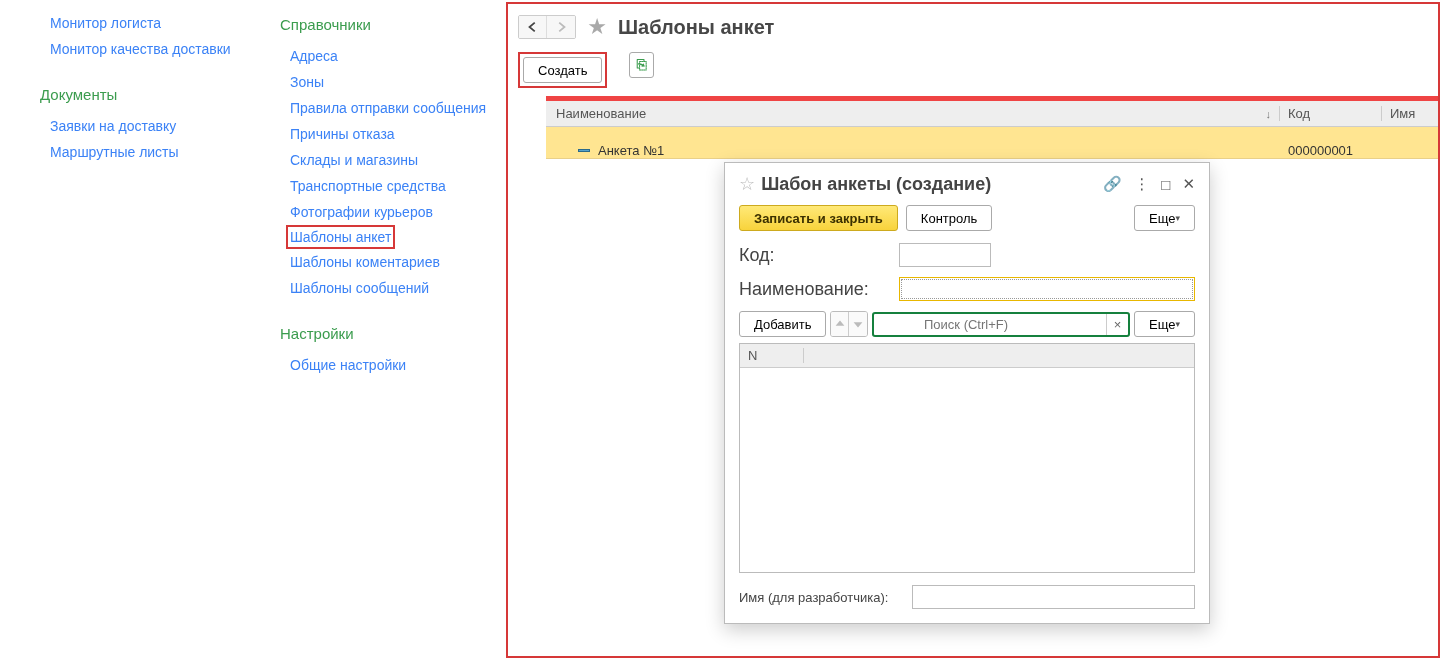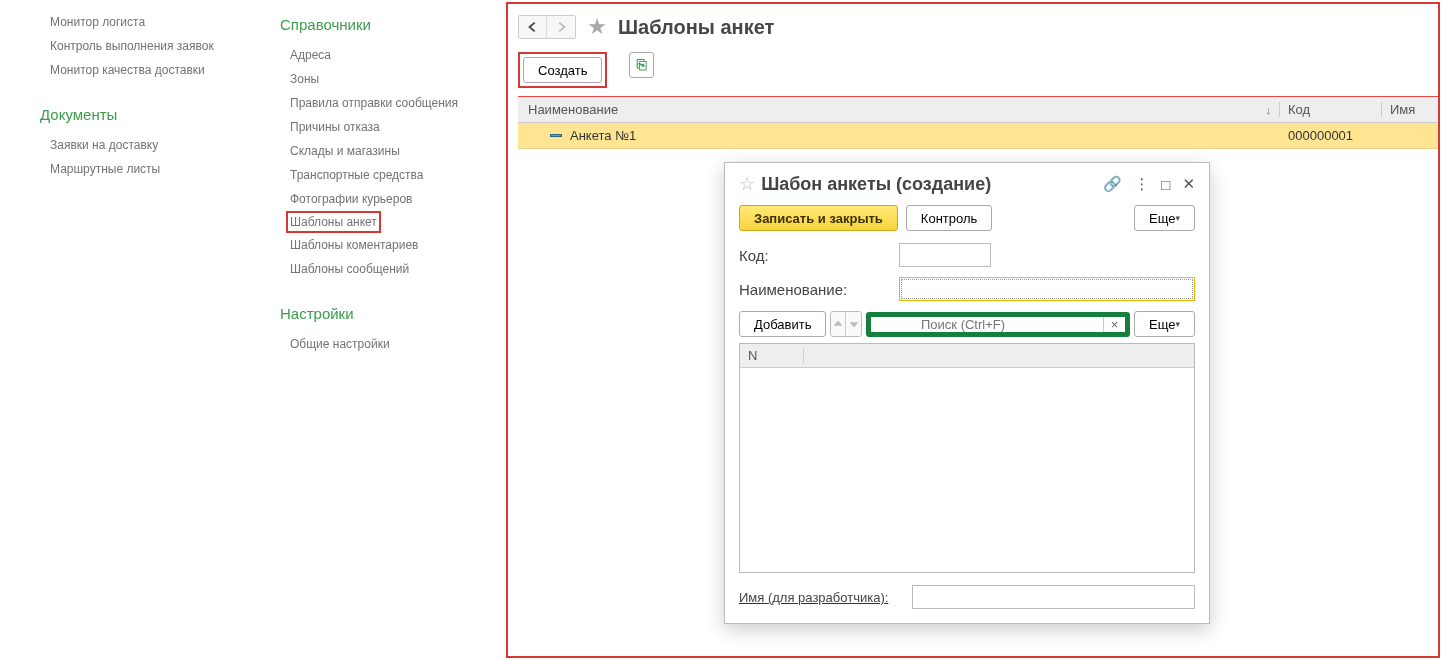--- a/index.html
+++ b/index.html
@@ -25,22 +25,22 @@
   .section-header {
     color: #3b9c4e;
     font-size: 15px;
     margin: 6px 0 10px;
     cursor: pointer;
   }
   .nav-item {
     display: block;
     padding: 5px 0 5px 10px;
     cursor: pointer;
-    font-size: 12px;
-    color: #737373;
+    font-size: 14px;
+    color: #3b82f6;
   }
   .nav-item.highlight {
     border: 2px solid #d63838;
     display: inline-block;
     padding: 2px 2px;
     margin-left: 6px;
   }
 
   
   .main-area {
@@ -114,38 +114,39 @@
   }
   .create-highlight {
     border: 2px solid #d63838;
     padding: 3px;
     display: inline-flex;
     margin-right: 2px;
   }
 
   
   .list {
-    border-top: 1px solid #ef4444;
+    border-top: 5px solid #ef4444;
+    margin-left: 28px;
   }
   .list-header {
     display: flex;
     background: #eeeeee;
     border-bottom: 1px solid #ccc;
     font-size: 13px;
     color: #555;
     height: 26px;
     align-items: center;
   }
   .col-name { flex: 1; padding-left: 10px; display:flex; align-items:center; justify-content:space-between; padding-right:8px; border-right:1px solid #ccc;}
   .col-code { width: 102px; padding-left: 8px; border-right:1px solid #ccc;}
   .col-ima  { width: 56px; padding-left: 8px; }
   .list-row {
     display: flex;
-    height: 26px;
-    align-items: center;
+    height: 32px;
+    align-items: flex-end;
     background: #ffe591;
     border-bottom: 1px solid #e9d089;
   }
   .row-icon {
     display:inline-block;
     width: 12px;
     height: 3px;
     background: #57a2c9;
     border: 1px solid #2b6a8a;
     margin: 0 8px 0 32px;
@@ -173,69 +174,68 @@
   }
   .dlg-star { color:#bbb; font-size: 18px; margin-right: 6px; }
   .dlg-title { font-size: 18px; font-weight: bold; flex: 1; color: #444;}
   .dlg-ctrls { display:flex; gap:12px; align-items:center; color:#555; }
   .dlg-ctrls span { cursor:pointer; font-size: 15px;}
   .dlg-toolbar { display:flex; gap:8px; align-items:center; margin-bottom: 12px;}
   .dlg-toolbar .spacer { flex:1; }
   .more-btn::after { content: " \25BE"; font-size: 9px; color:#555;}
 
   .form-row { display:flex; align-items:center; margin-bottom:10px; gap:8px;}
-  .form-row label { width: 152px; font-size:15px; color: #444; }
+  .form-row label { width: 152px; font-size:18px; color: #444; }
   .input {
     height: 24px;
     border: 1px solid #bbb;
     padding: 0 6px;
     font-size: 13px;
     background:#fff;
   }
   .input.code { width: 92px; }
   .input.wide { flex:1; border: 1px solid #e8b700; outline: 1px dotted #999; outline-offset:-3px;}
 
   .sub-toolbar { display:flex; gap:4px; align-items:center; margin-bottom:0;}
   .arrow-group { display:flex; border:1px solid #bbb; border-radius:3px; overflow:hidden;}
   .arrow-group .ab { width:24px; height:24px; display:flex; align-items:center; justify-content:center; color:#aaa; border-right:1px solid #ccc; cursor:pointer; background:#fafafa;}
   .arrow-group .ab:last-child{border-right:none;}
-  .search-wrap { display:flex; border:5px solid #15803d; border-radius:3px; height:25px; flex:1;padding-left:44px;}
+  .search-wrap { display:flex; border:2px solid #15803d; border-radius:3px; height:25px; flex:1;padding-left:44px;}
   .search-wrap input { border:none; flex:1; padding:0 6px; font-size:13px; outline:none; color:#888;}
   .search-wrap .clear { width:22px; display:flex; align-items:center; justify-content:center; border-left:1px solid #ccc; cursor:pointer; color:#666;}
 
   .grid {
     border: 1px solid #bbb;
     height: 230px;
     margin-top: 6px;
   }
   .grid-header {
     display:flex;
     background:#eee;
     border-bottom:1px solid #ccc;
     height:24px;
     align-items:center;
     font-size:13px;
     color:#555;
   }
   .g-n { width: 64px; border-right:1px solid #ccc; padding-left:8px;}
   .g-prop { flex:1; padding-left:8px;}
 
-  .dev-row { display:flex; align-items:center; gap:24px; margin-top:12px;text-decoration:underline;}
+  .dev-row { display:flex; align-items:center; gap:24px; margin-top:12px;}
   .dev-row label { font-size:13px; color:#444;}
   .dev-row .input { flex:1; }
 
   svg.arrow { width:14px; height:14px; }
   .copy-icon { color:#3b9c4e; font-weight:bold; }
 </style>
 </head>
 <body>
 
 <div class="sidebar-col sidecol-1">
   <span class="nav-item">Монитор логиста</span>
-  <span class="nav-item">Контроль выполнения заявок</span>
   <span class="nav-item">Монитор качества доставки</span>
   <div class="section-header" style="margin-top:24px">Документы</div>
   <span class="nav-item">Заявки на доставку</span>
   <span class="nav-item">Маршрутные листы</span>
 </div>
 
 <div class="sidebar-col sidecol-2">
   <div class="section-header">Справочники</div>
   <span class="nav-item">Адреса</span>
   <span class="nav-item">Зоны</span>

